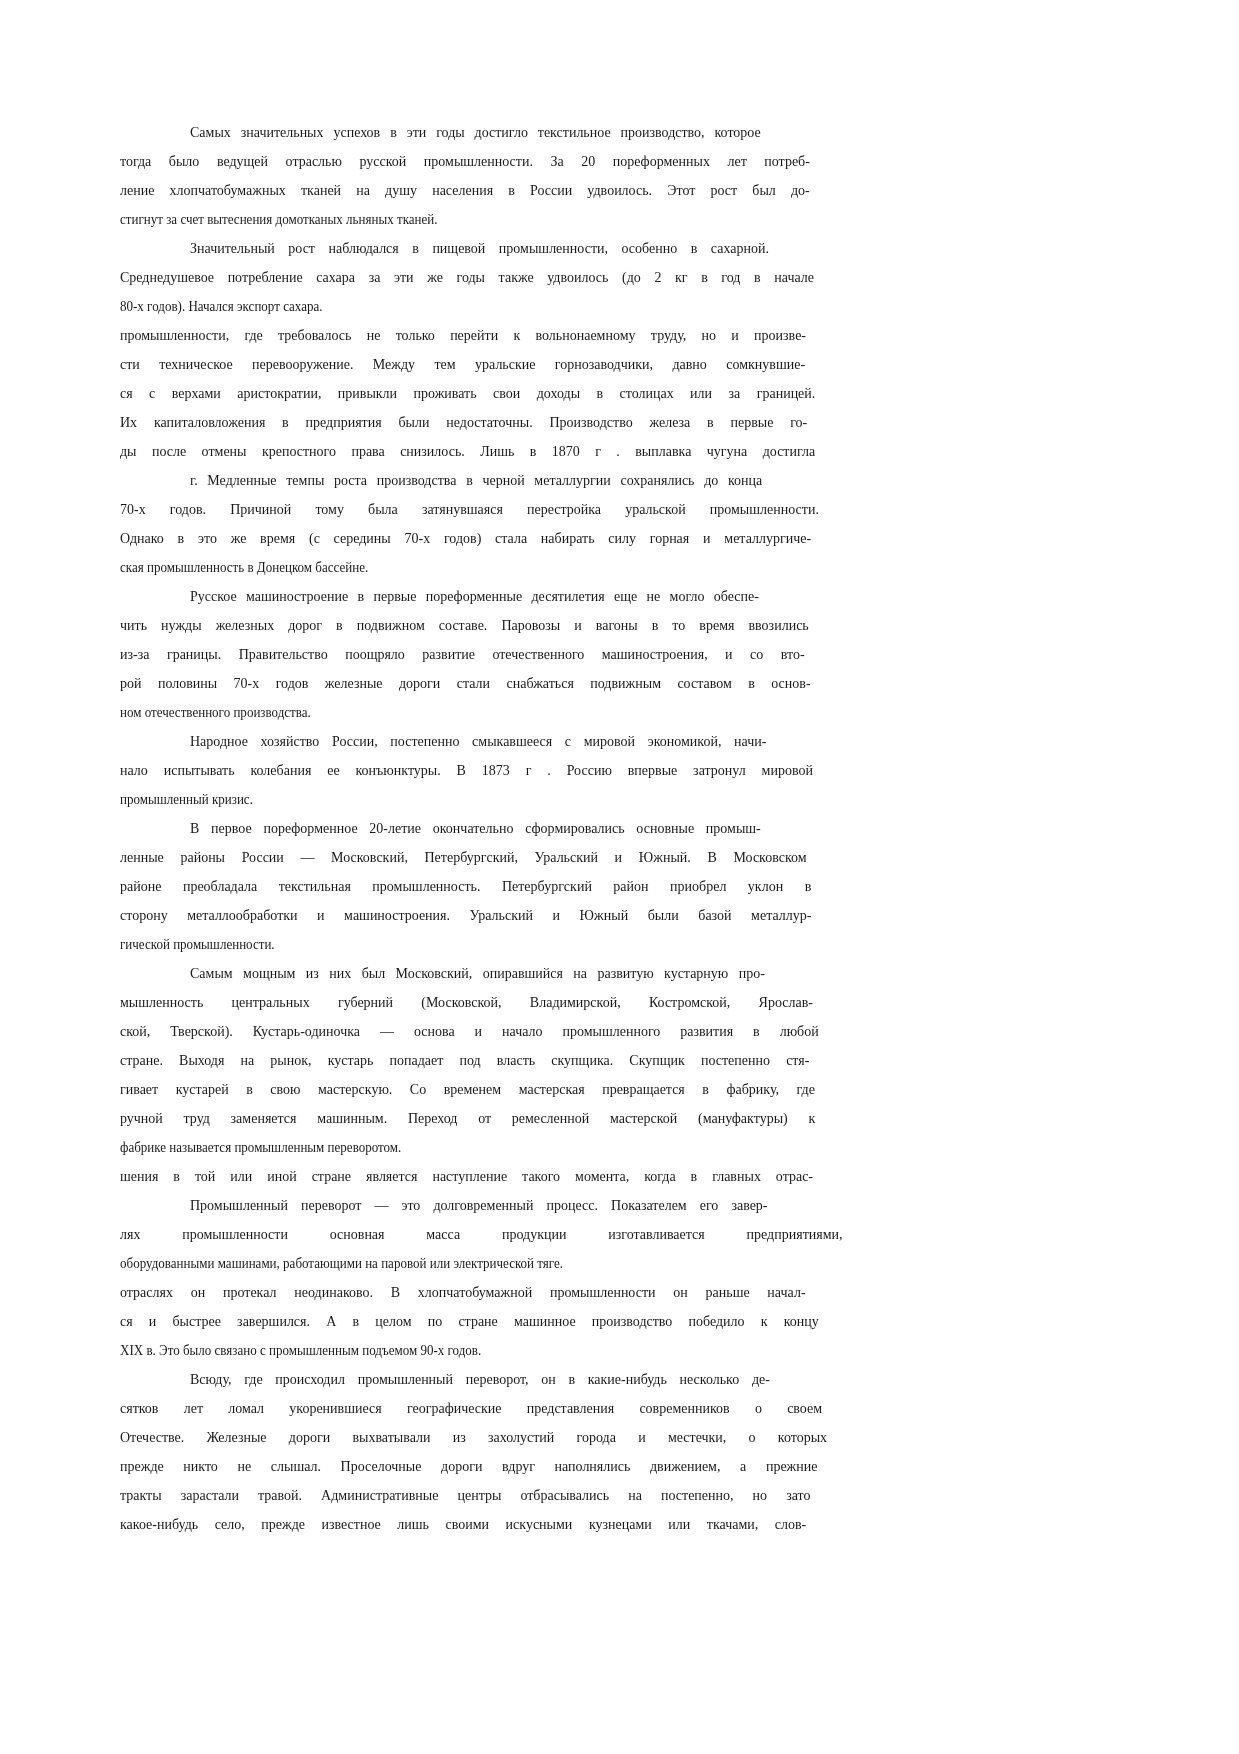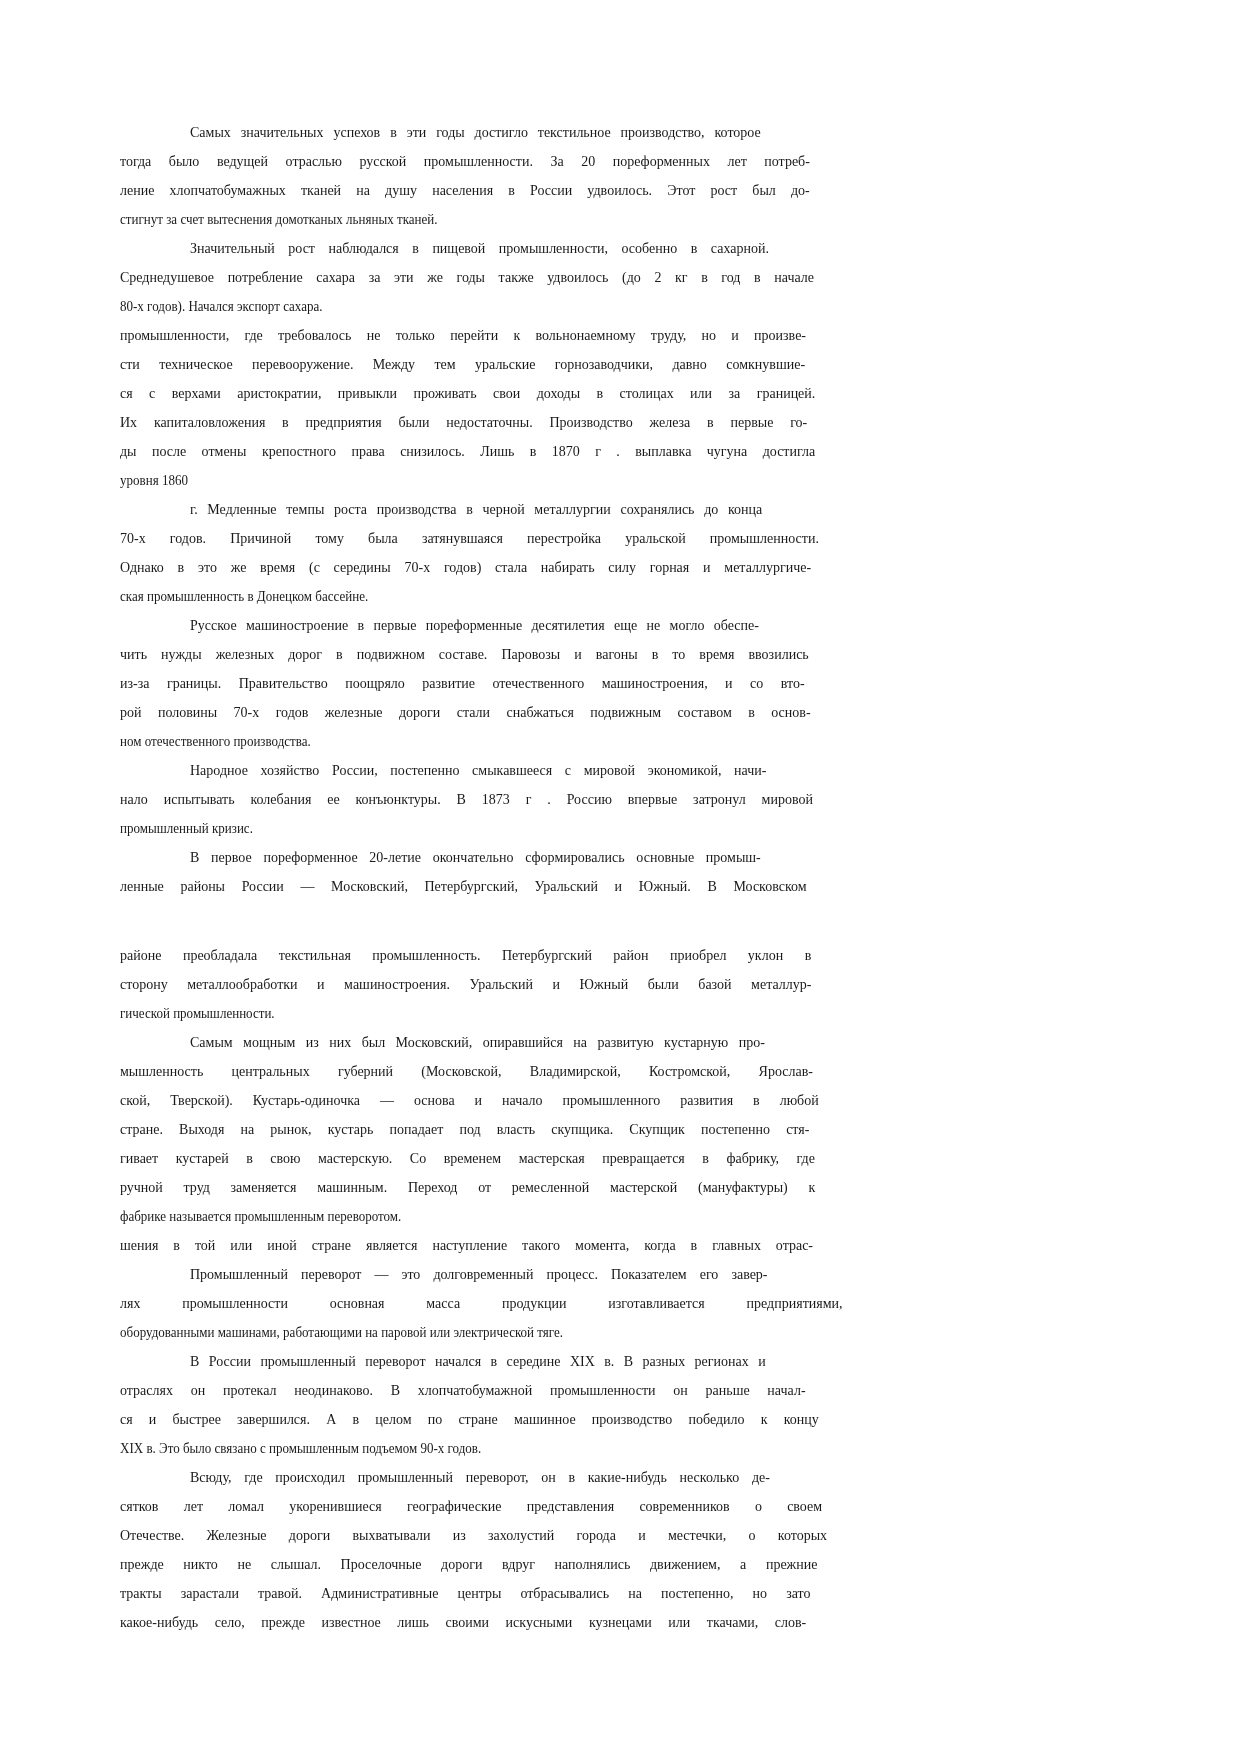--- a/index.html
+++ b/index.html
@@ -34,21 +34,20 @@
       <div class="line first" style="text-indent: 0px; padding-left: 70px;"><span style="word-spacing: 9.99609px;">Значительный рост наблюдался в пищевой промышленности, особенно в сахарной.</span></div>
       <div class="line" style="text-indent: 0px; padding-left: 0px;"><span style="word-spacing: 10.0979px;">Среднедушевое потребление сахара за эти же годы также удвоилось (до 2 кг в год в начале</span></div>
       <div class="line last" style="text-indent: 0px; padding-left: 0px;"><span style="transform: scaleX(0.93);">80-х годов). Начался экспорт сахара.</span></div>
     </div>
     <div class="para">
       <div class="line" style="text-indent: 0px; padding-left: 0px;"><span style="word-spacing: 11.7756px;">промышленности, где требовалось не только перейти к вольнонаемному труду, но и произве-</span></div>
       <div class="line" style="text-indent: 0px; padding-left: 0px;"><span style="word-spacing: 15.873px;">сти техническое перевооружение. Между тем уральские горнозаводчики, давно сомкнувшие-</span></div>
       <div class="line" style="text-indent: 0px; padding-left: 0px;"><span style="word-spacing: 12.9297px;">ся с верхами аристократии, привыкли проживать свои доходы в столицах или за границей.</span></div>
       <div class="line" style="text-indent: 0px; padding-left: 0px;"><span style="word-spacing: 13.3031px;">Их капиталовложения в предприятия были недостаточны. Производство железа в первые го-</span></div>
       <div class="line" style="text-indent: 0px; padding-left: 0px;"><span style="word-spacing: 11.9062px;">ды после отмены крепостного права снизилось. Лишь в 1870 г . выплавка чугуна достигла</span></div>
-      <div class="line last" style="text-indent: 0px; padding-left: 0px;"><span style="transform: scaleX(0.93);">уровня 1860</span></div>
     </div>
     <div class="para">
       <div class="line first" style="text-indent: 0px; padding-left: 70px;"><span style="word-spacing: 6.17656px;">г. Медленные темпы роста производства в черной металлургии сохранялись до конца</span></div>
       <div class="line" style="text-indent: 0px; padding-left: 0px;"><span style="word-spacing: 20.625px;">70-х годов. Причиной тому была затянувшаяся перестройка уральской промышленности.</span></div>
       <div class="line" style="text-indent: 0px; padding-left: 0px;"><span style="word-spacing: 10.2533px;">Однако в это же время (с середины 70-х годов) стала набирать силу горная и металлургиче-</span></div>
       <div class="line last" style="text-indent: 0px; padding-left: 0px;"><span style="transform: scaleX(0.93);">ская промышленность в Донецком бассейне.</span></div>
     </div>
     <div class="para">
       <div class="line first" style="text-indent: 0px; padding-left: 70px;"><span style="word-spacing: 5.83333px;">Русское машиностроение в первые пореформенные десятилетия еще не могло обеспе-</span></div>
       <div class="line" style="text-indent: 0px; padding-left: 0px;"><span style="word-spacing: 10.5397px;">чить нужды железных дорог в подвижном составе. Паровозы и вагоны в то время ввозились</span></div>
@@ -57,41 +56,40 @@
       <div class="line last" style="text-indent: 0px; padding-left: 0px;"><span style="transform: scaleX(0.93);">ном отечественного производства.</span></div>
     </div>
     <div class="para">
       <div class="line first" style="text-indent: 0px; padding-left: 70px;"><span style="word-spacing: 9.14648px;">Народное хозяйство России, постепенно смыкавшееся с мировой экономикой, начи-</span></div>
       <div class="line" style="text-indent: 0px; padding-left: 0px;"><span style="word-spacing: 12.3711px;">нало испытывать колебания ее конъюнктуры. В 1873 г . Россию впервые затронул мировой</span></div>
       <div class="line last" style="text-indent: 0px; padding-left: 0px;"><span style="transform: scaleX(0.93);">промышленный кризис.</span></div>
     </div>
     <div class="para">
       <div class="line first" style="text-indent: 0px; padding-left: 70px;"><span style="word-spacing: 8.23661px;">В первое пореформенное 20-летие окончательно сформировались основные промыш-</span></div>
       <div class="line" style="text-indent: 0px; padding-left: 0px;"><span style="word-spacing: 13.1219px;">ленные районы России — Московский, Петербургский, Уральский и Южный. В Московском</span></div>
-      <div class="line" style="text-indent: 0px; padding-left: 0px; margin-top: 40px;"><span style="word-spacing: 17.9961px;">районе преобладала текстильная промышленность. Петербургский район приобрел уклон в</span></div>
+      <div class="line" style="text-indent: 0px; padding-left: 0px;"><span style="word-spacing: 17.9961px;">районе преобладала текстильная промышленность. Петербургский район приобрел уклон в</span></div>
       <div class="line" style="text-indent: 0px; padding-left: 0px;"><span style="word-spacing: 16.0434px;">сторону металлообработки и машиностроения. Уральский и Южный были базой металлур-</span></div>
       <div class="line last" style="text-indent: 0px; padding-left: 0px;"><span style="transform: scaleX(0.93);">гической промышленности.</span></div>
     </div>
     <div class="para">
       <div class="line first" style="text-indent: 0px; padding-left: 70px;"><span style="word-spacing: 6.88906px;">Самым мощным из них был Московский, опиравшийся на развитую кустарную про-</span></div>
       <div class="line" style="text-indent: 0px; padding-left: 0px;"><span style="word-spacing: 24.7578px;">мышленность центральных губерний (Московской, Владимирской, Костромской, Ярослав-</span></div>
       <div class="line" style="text-indent: 0px; padding-left: 0px;"><span style="word-spacing: 16.4531px;">ской, Тверской). Кустарь-одиночка — основа и начало промышленного развития в любой</span></div>
       <div class="line" style="text-indent: 0px; padding-left: 0px;"><span style="word-spacing: 12.6222px;">стране. Выходя на рынок, кустарь попадает под власть скупщика. Скупщик постепенно стя-</span></div>
       <div class="line" style="text-indent: 0px; padding-left: 0px;"><span style="word-spacing: 14.0028px;">гивает кустарей в свою мастерскую. Со временем мастерская превращается в фабрику, где</span></div>
       <div class="line" style="text-indent: 0px; padding-left: 0px;"><span style="word-spacing: 17.1997px;">ручной труд заменяется машинным. Переход от ремесленной мастерской (мануфактуры) к</span></div>
       <div class="line last" style="text-indent: 0px; padding-left: 0px;"><span style="transform: scaleX(0.93);">фабрике называется промышленным переворотом.</span></div>
     </div>
     <div class="para">
       <div class="line" style="text-indent: 0px; padding-left: 0px;"><span style="word-spacing: 11.4495px;">шения в той или иной стране является наступление такого момента, когда в главных отрас-</span></div>
       <div class="line first" style="text-indent: 0px; padding-left: 70px;"><span style="word-spacing: 9.5293px;">Промышленный переворот — это долговременный процесс. Показателем его завер-</span></div>
       <div class="line" style="text-indent: 0px; padding-left: 0px;"><span style="word-spacing: 38.3307px;">лях промышленности основная масса продукции изготавливается предприятиями,</span></div>
       <div class="line last" style="text-indent: 0px; padding-left: 0px;"><span style="transform: scaleX(0.93);">оборудованными машинами, работающими на паровой или электрической тяге.</span></div>
     </div>
     <div class="para">
-      <div class="line first" style="text-indent: 0px; padding-left: 70px;"><span style="word-spacing: 5.92057px;">В России промышленный переворот начался в середине XIX в. В разных регионах и</span></div>
       <div class="line" style="text-indent: 0px; padding-left: 0px;"><span style="word-spacing: 14.25px;">отраслях он протекал неодинаково. В хлопчатобумажной промышленности он раньше начал-</span></div>
       <div class="line" style="text-indent: 0px; padding-left: 0px;"><span style="word-spacing: 12.6719px;">ся и быстрее завершился. А в целом по стране машинное производство победило к концу</span></div>
       <div class="line last" style="text-indent: 0px; padding-left: 0px;"><span style="transform: scaleX(0.93);">XIX в. Это было связано с промышленным подъемом 90-х годов.</span></div>
     </div>
     <div class="para">
       <div class="line first" style="text-indent: 0px; padding-left: 70px;"><span style="word-spacing: 9.19271px;">Всюду, где происходил промышленный переворот, он в какие-нибудь несколько де-</span></div>
       <div class="line" style="text-indent: 0px; padding-left: 0px;"><span style="word-spacing: 21.7305px;">сятков лет ломал укоренившиеся географические представления современников о своем</span></div>
       <div class="line" style="text-indent: 0px; padding-left: 0px;"><span style="word-spacing: 18.7453px;">Отечестве. Железные дороги выхватывали из захолустий города и местечки, о которых</span></div>
       <div class="line" style="text-indent: 0px; padding-left: 0px;"><span style="word-spacing: 16.1078px;">прежде никто не слышал. Проселочные дороги вдруг наполнялись движением, а прежние</span></div>
       <div class="line" style="text-indent: 0px; padding-left: 0px;"><span style="word-spacing: 15.5642px;">тракты зарастали травой. Административные центры отбрасывались на постепенно, но зато</span></div>

